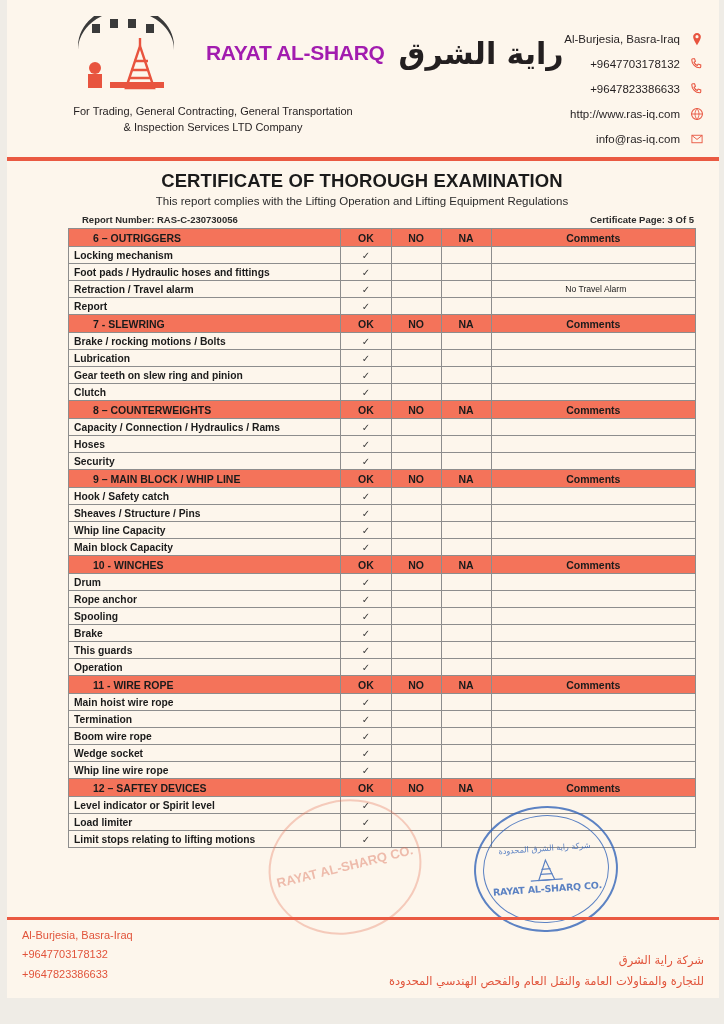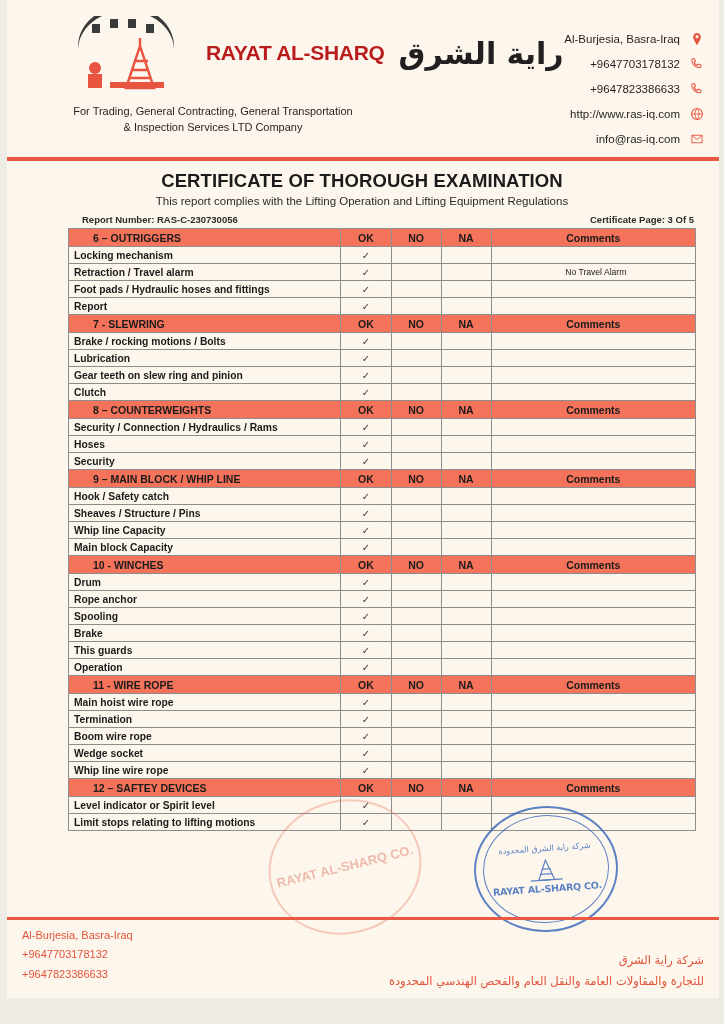--- a/index.html
+++ b/index.html
@@ -39,21 +39,21 @@
   .logo-mark {
     position: relative;
     width: 150px;
     height: 74px;
   }
   .logo-en {
     font-family: "Liberation Sans", sans-serif;
     font-weight: bold;
     font-size: 21px;
     letter-spacing: -0.3px;
-    color: #b91c1c;
+    color: #a21caf;
     white-space: nowrap;
   }
   .logo-ar {
     font-family: "DejaVu Sans", sans-serif;
     font-size: 30px;
     font-weight: bold;
     color: #231f20;
     direction: rtl;
     white-space: nowrap;
     margin-left: 6px;
@@ -374,32 +374,32 @@
             <td class="ctr">Comments</td>
           </tr>
           <tr class="row">
             <td class="item">Locking mechanism</td>
             <td class="ctr"><span class="tick">✓</span></td>
             <td class="ctr"></td>
             <td class="ctr"></td>
             <td class="comment"></td>
           </tr>
           <tr class="row">
+            <td class="item">Foot pads / Hydraulic hoses and fittings</td>
+            <td class="ctr"><span class="tick">✓</span></td>
+            <td class="ctr"></td>
+            <td class="ctr"></td>
+            <td class="comment"></td>
+          </tr>
+          <tr class="row">
             <td class="item">Retraction / Travel alarm</td>
             <td class="ctr"><span class="tick">✓</span></td>
             <td class="ctr"></td>
             <td class="ctr"></td>
             <td class="comment">No Travel Alarm</td>
-          </tr>
-          <tr class="row">
-            <td class="item">Foot pads / Hydraulic hoses and fittings</td>
-            <td class="ctr"><span class="tick">✓</span></td>
-            <td class="ctr"></td>
-            <td class="ctr"></td>
-            <td class="comment"></td>
           </tr>
           <tr class="row">
             <td class="item">Report</td>
             <td class="ctr"><span class="tick">✓</span></td>
             <td class="ctr"></td>
             <td class="ctr"></td>
             <td class="comment"></td>
           </tr>
           <tr class="section">
             <td>7 - SLEWRING</td>
@@ -437,21 +437,21 @@
             <td class="comment"></td>
           </tr>
           <tr class="section">
             <td>8 – COUNTERWEIGHTS</td>
             <td class="ctr">OK</td>
             <td class="ctr">NO</td>
             <td class="ctr">NA</td>
             <td class="ctr">Comments</td>
           </tr>
           <tr class="row">
-            <td class="item">Security / Connection / Hydraulics / Rams</td>
+            <td class="item">Capacity / Connection / Hydraulics / Rams</td>
             <td class="ctr"><span class="tick">✓</span></td>
             <td class="ctr"></td>
             <td class="ctr"></td>
             <td class="comment"></td>
           </tr>
           <tr class="row">
             <td class="item">Hoses</td>
             <td class="ctr"><span class="tick">✓</span></td>
             <td class="ctr"></td>
             <td class="ctr"></td>
@@ -592,20 +592,27 @@
           </tr>
           <tr class="section">
             <td>12 – SAFTEY DEVICES</td>
             <td class="ctr">OK</td>
             <td class="ctr">NO</td>
             <td class="ctr">NA</td>
             <td class="ctr">Comments</td>
           </tr>
           <tr class="row">
             <td class="item">Level indicator or Spirit level</td>
+            <td class="ctr"><span class="tick">✓</span></td>
+            <td class="ctr"></td>
+            <td class="ctr"></td>
+            <td class="comment"></td>
+          </tr>
+          <tr class="row">
+            <td class="item">Load limiter</td>
             <td class="ctr"><span class="tick">✓</span></td>
             <td class="ctr"></td>
             <td class="ctr"></td>
             <td class="comment"></td>
           </tr>
           <tr class="row">
             <td class="item">Limit stops relating to lifting motions</td>
             <td class="ctr"><span class="tick">✓</span></td>
             <td class="ctr"></td>
             <td class="ctr"></td>

